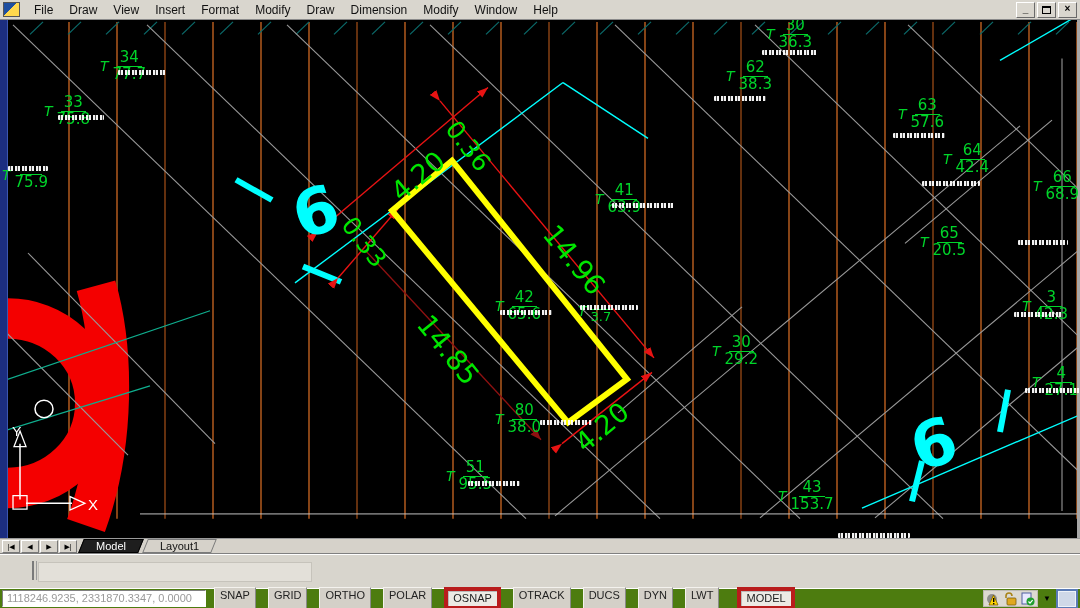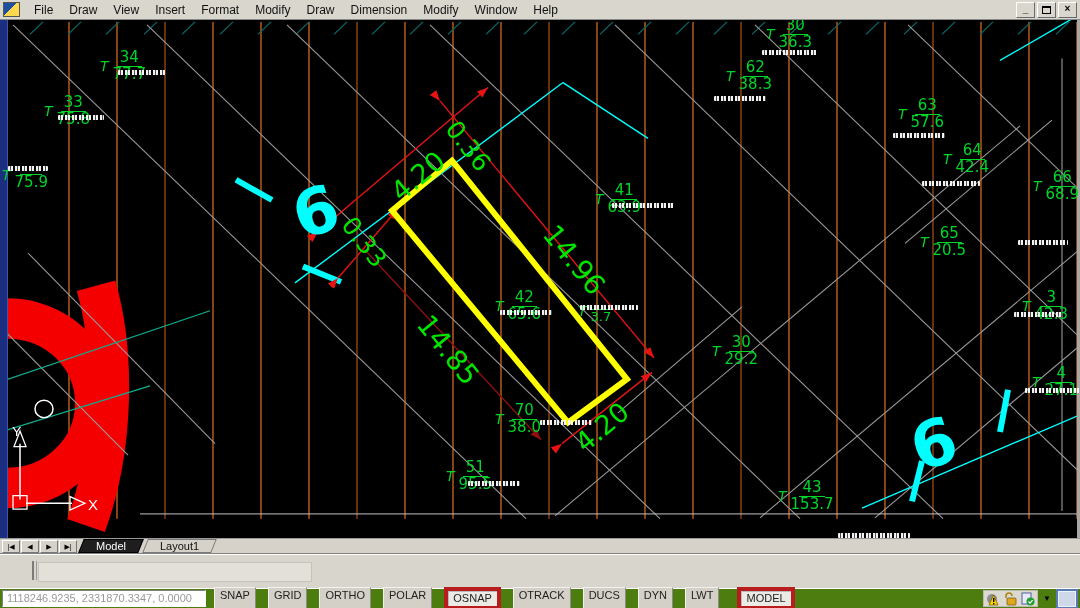--- a/index.html
+++ b/index.html
@@ -238,21 +238,21 @@
         <div class="plab small" style="left: 578px; top: 278px;">
           <span class="t">T</span>
           <span class="frac">
             <span class="num"></span>
             <span class="den">3.7</span>
           </span>
         </div>
         <div class="plab" style="left: 495px; top: 383px;">
           <span class="t">T</span>
           <span class="frac">
-            <span class="num">70</span>
+            <span class="num">80</span>
             <span class="den">38.0</span>
           </span>
         </div>
         <div class="plab" style="left: 446px; top: 440px;">
           <span class="t">T</span>
           <span class="frac">
             <span class="num">51</span>
             <span class="den">95.5</span>
           </span>
         </div>

